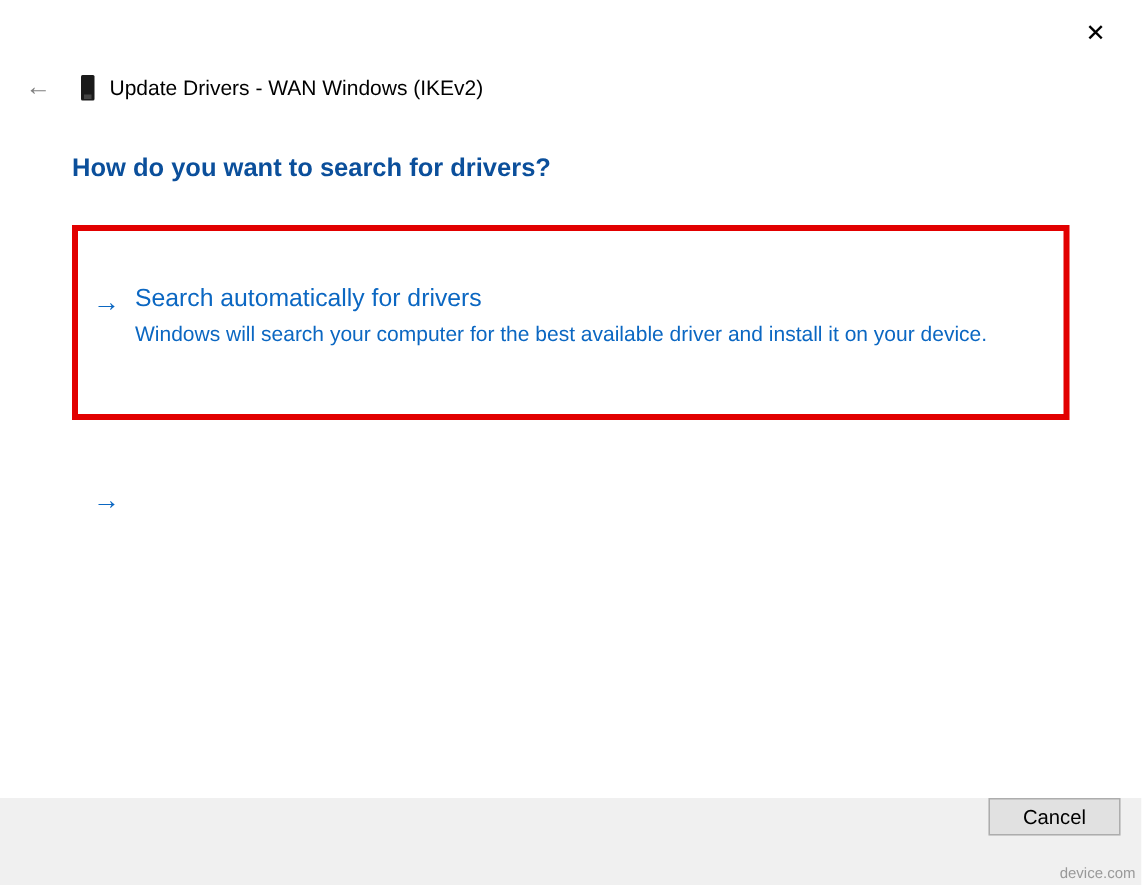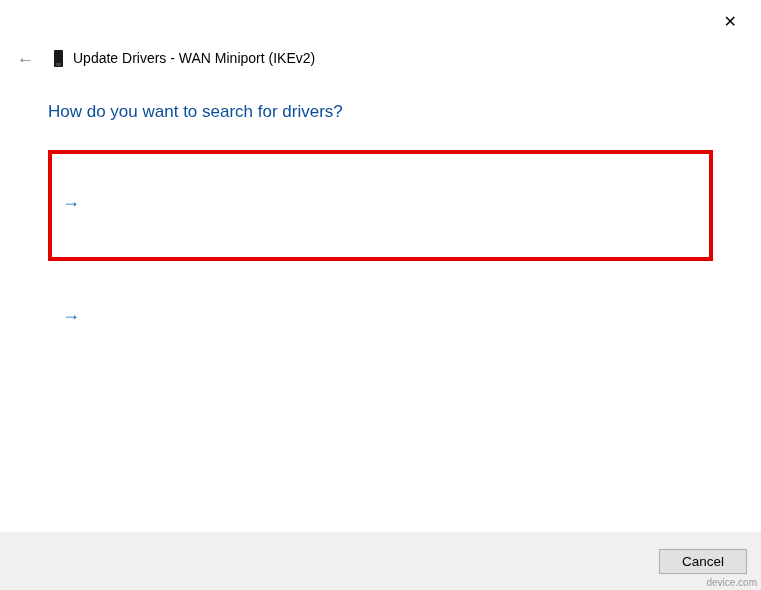--- a/index.html
+++ b/index.html
@@ -56,21 +56,21 @@
     .window-title {
       font-size: 14px;
       color: #000;
     }
     .content {
       padding: 34px 48px 0 48px;
     }
     .main-heading {
       font-size: 17px;
       color: #0b4f9b;
-      font-weight: 400;
+      font-weight: 700;
       margin-bottom: 28px;
     }
     .option {
       display: flex;
       padding: 22px 20px 22px 8px;
       cursor: pointer;
       margin-bottom: 16px;
     }
     .option.highlighted {
       border: 4px solid #e20000;
@@ -99,21 +99,21 @@
     }
     .footer {
       position: absolute;
       bottom: 0;
       left: 0;
       right: 0;
       height: 58px;
       background: #f0f0f0;
       display: flex;
       justify-content: flex-end;
-      align-items: center;
+      align-items: flex-start;
       padding-right: 14px;
     }
     .cancel-btn {
       background: #e1e1e1;
       border: 1px solid #adadad;
       padding: 4px 22px;
       font-size: 13.5px;
       font-family: inherit;
       cursor: pointer;
     }
@@ -127,28 +127,32 @@
     }
   </style>
 </head>
 <body>
 
 <div class="close-btn">✕</div>
 
 <div class="header">
   <span class="back-arrow">←</span>
   <div class="device-icon"></div>
-  <span class="window-title">Update Drivers - WAN Miniport (IKEv2)</span>
+  <span class="window-title">Update Drivers - WAN Windows (IKEv2)</span>
 </div>
 
 <div class="content">
   <h1 class="main-heading">How do you want to search for drivers?</h1>
 
   <div class="option highlighted">
     <span class="option-arrow">→</span>
+    <div class="option-text">
+      <div class="option-title">Search automatically for drivers</div>
+      <div class="option-desc">Windows will search your computer for the best available driver and install it on your device.</div>
+    </div>
   </div>
 
   <div class="option">
     <span class="option-arrow">→</span>
   </div>
 </div>
 
 <div class="footer">
   <button class="cancel-btn">Cancel</button>
 </div>

